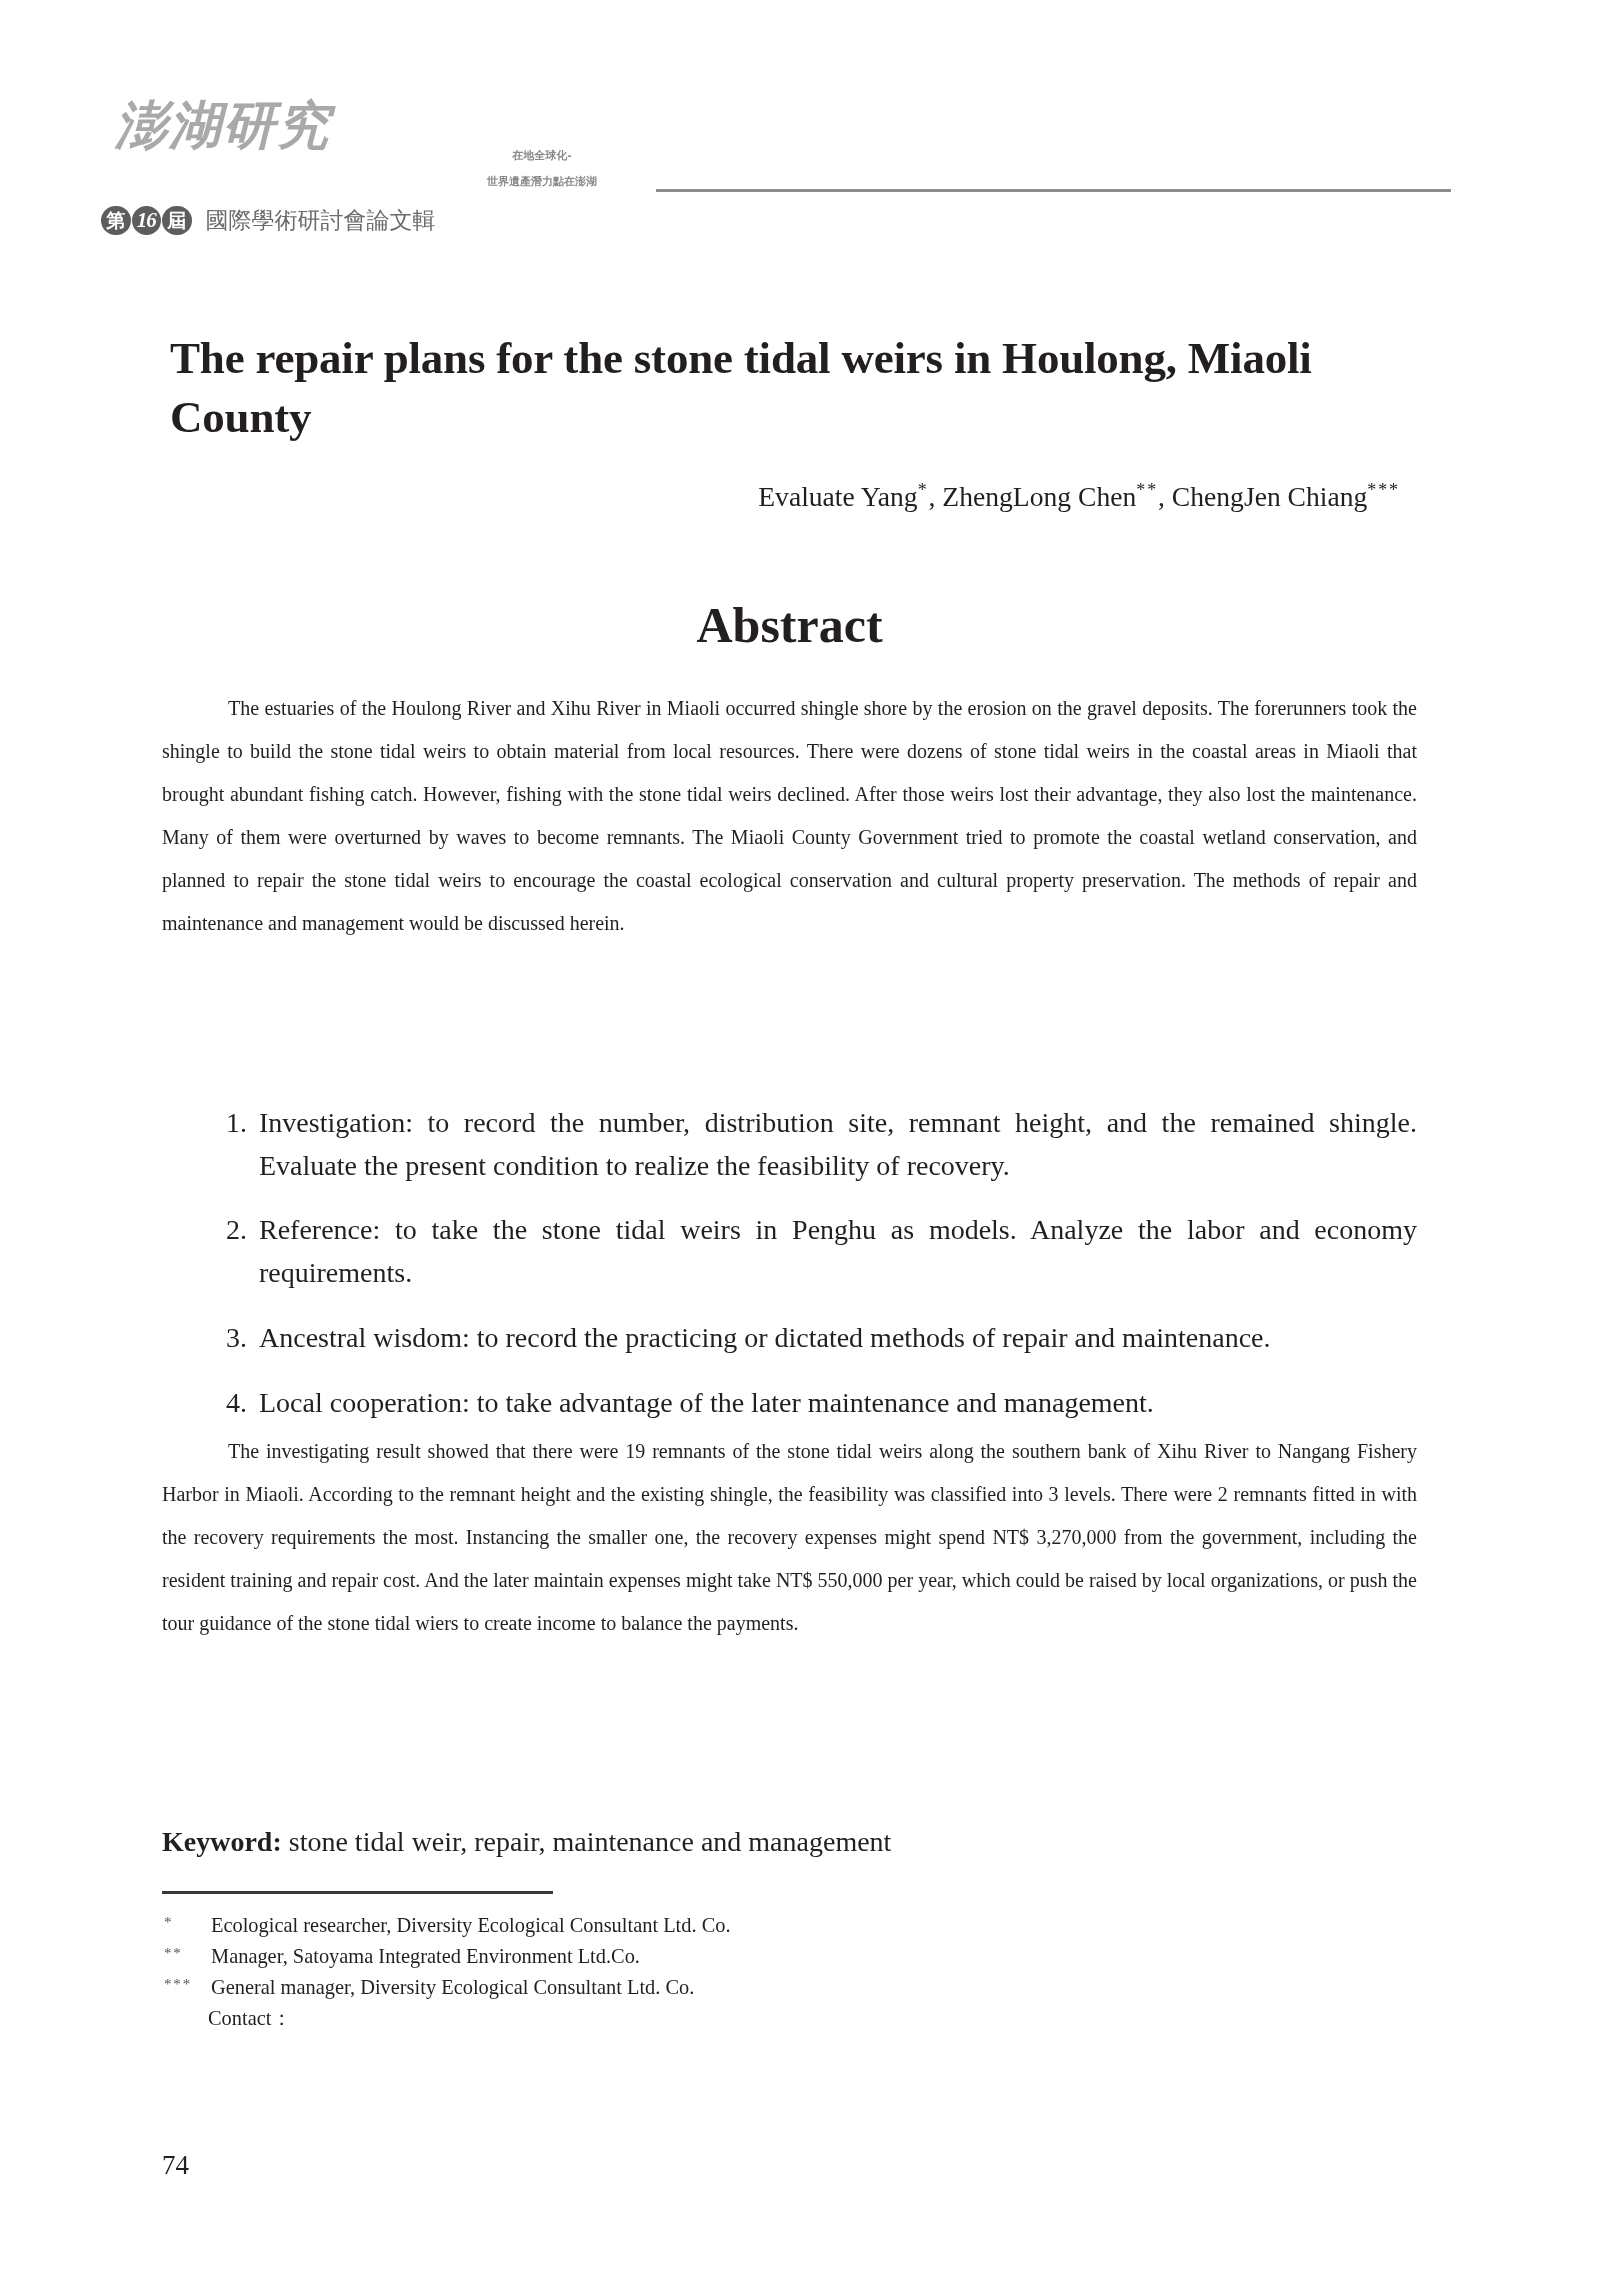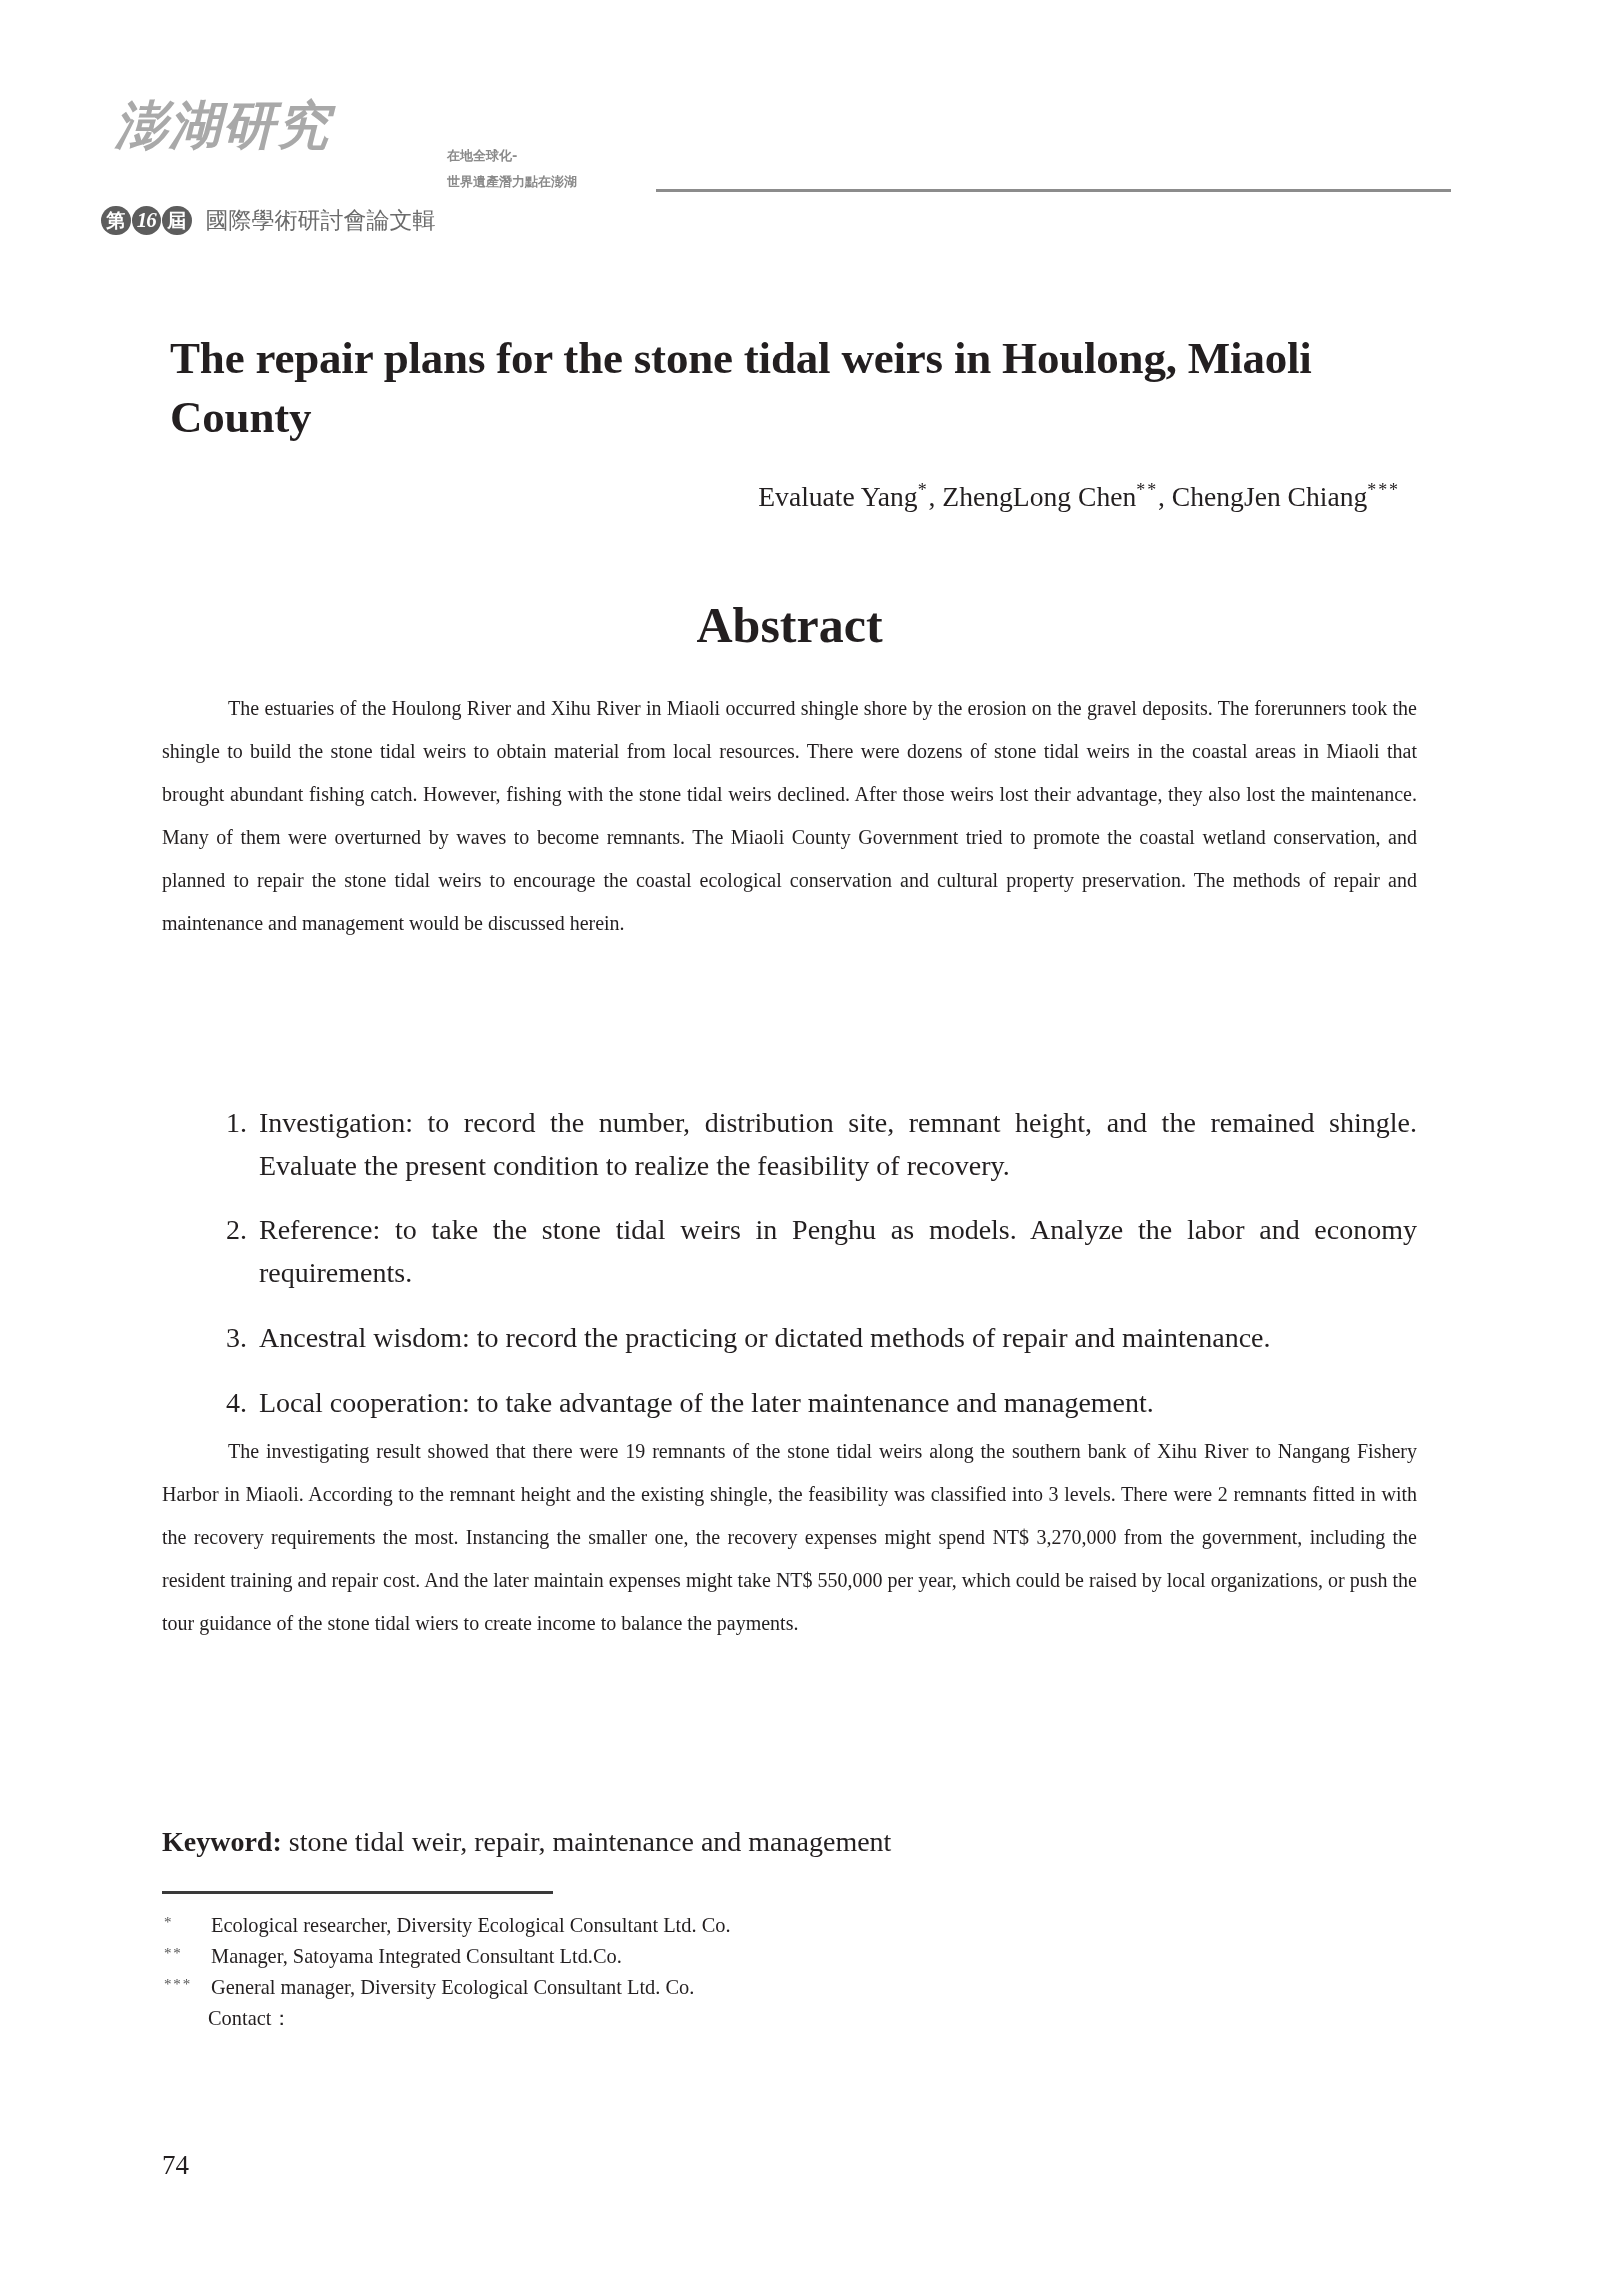--- a/index.html
+++ b/index.html
@@ -63,23 +63,24 @@
     font-family: "DejaVu Sans", sans-serif;
     font-size: 23px;
     color: #6b6b6b;
     letter-spacing: 0px;
   }
   .tagline {
     position: absolute;
     left: 447px;
     top: 143px;
     width: 190px;
+    text-align: center;
     font-family: "DejaVu Sans", sans-serif;
     font-weight: bold;
-    font-size: 13px;
+    font-size: 11px;
     color: #8a8a8a;
     line-height: 26px;
   }
   .header-rule {
     position: absolute;
     left: 656px;
     top: 189px;
     width: 795px;
     height: 2.9px;
     background: #8c8c8c;
@@ -273,21 +274,21 @@
 </div>
 
 <div class="footnote-rule"></div>
 <div class="footnotes">
   <div class="fn-row">
     <span class="fn-mark">*</span>
     <span>Ecological researcher, Diversity Ecological Consultant Ltd. Co.</span>
   </div>
   <div class="fn-row">
     <span class="fn-mark">**</span>
-    <span>Manager, Satoyama Integrated Consultant Ltd.Co.</span>
+    <span>Manager, Satoyama Integrated Environment Ltd.Co.</span>
   </div>
   <div class="fn-row">
     <span class="fn-mark">***</span>
     <span>General manager, Diversity Ecological Consultant Ltd. Co.</span>
   </div>
   <div class="fn-contact">Contact：</div>
 </div>
 
 <div class="page-number">74</div>
 

